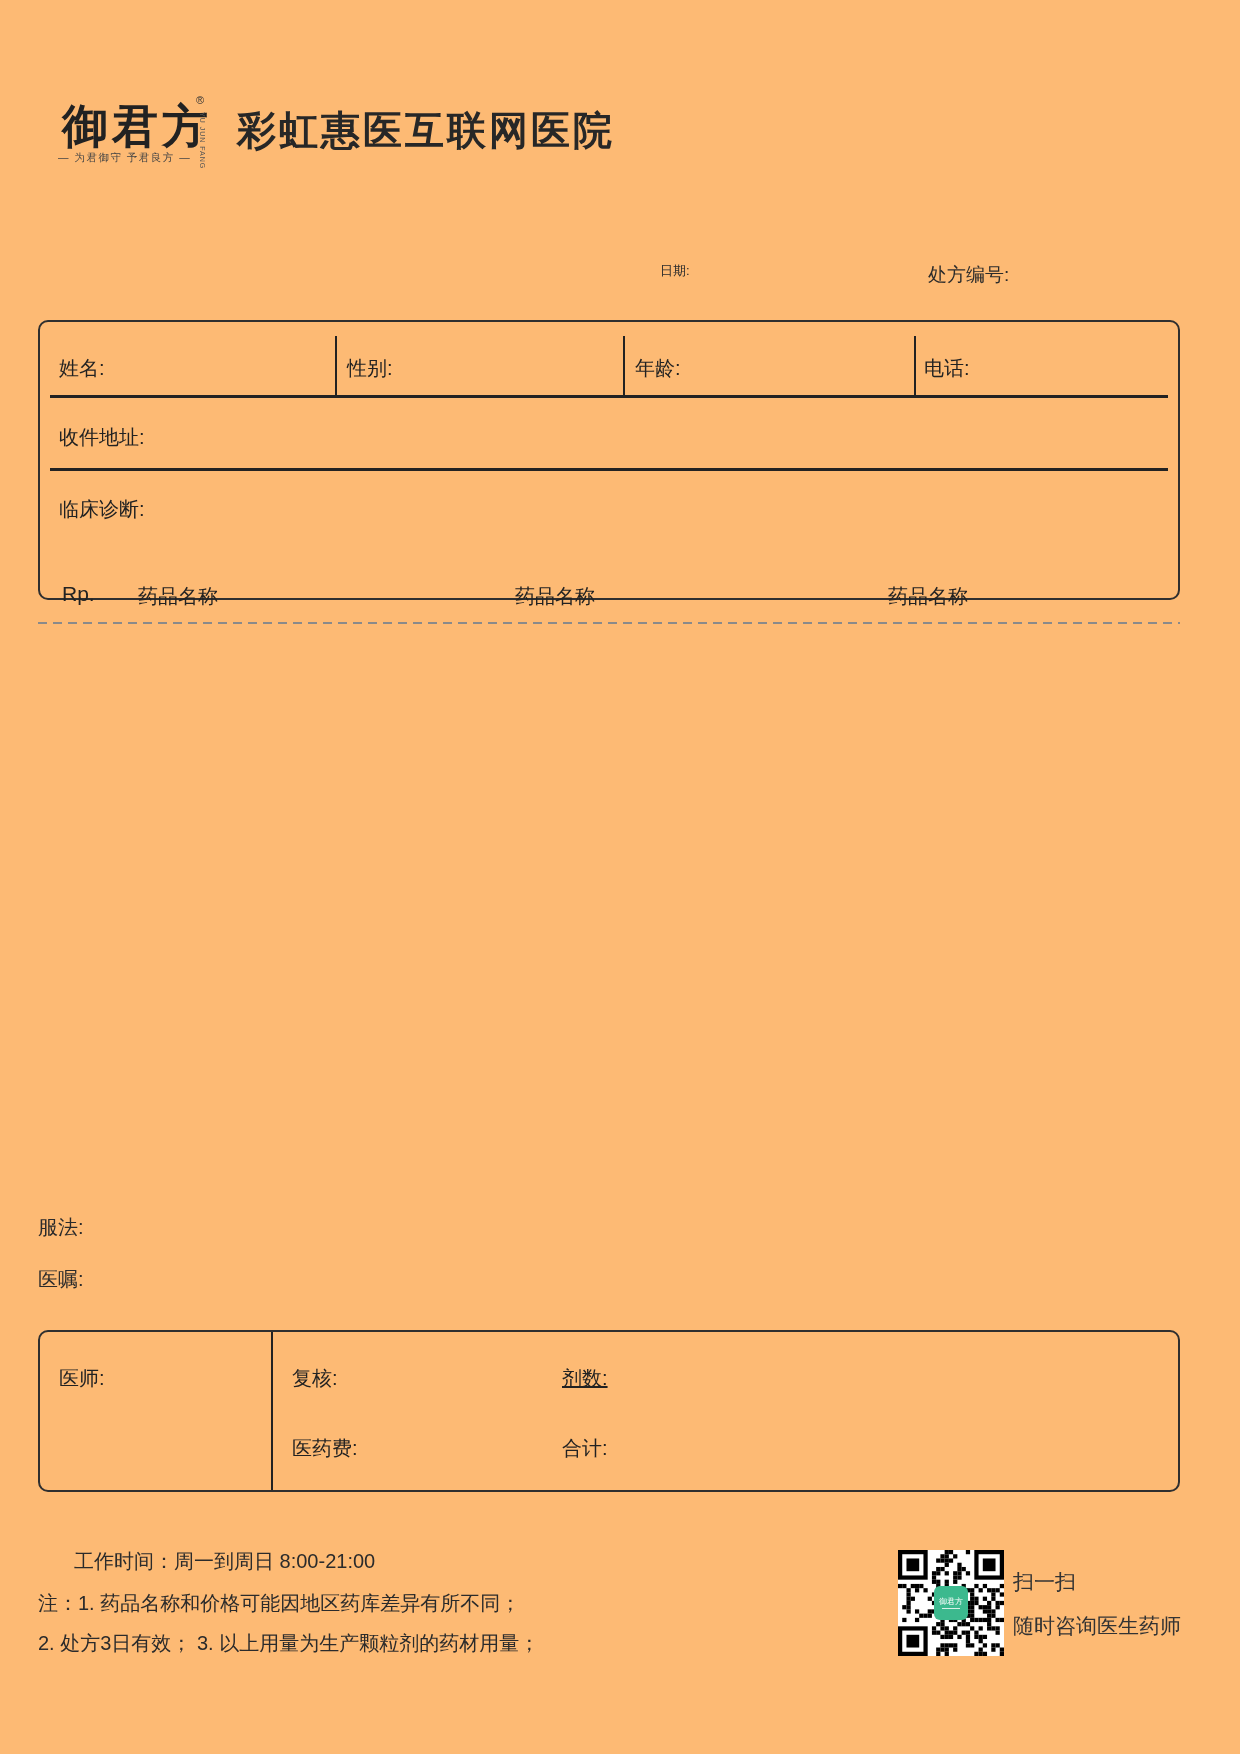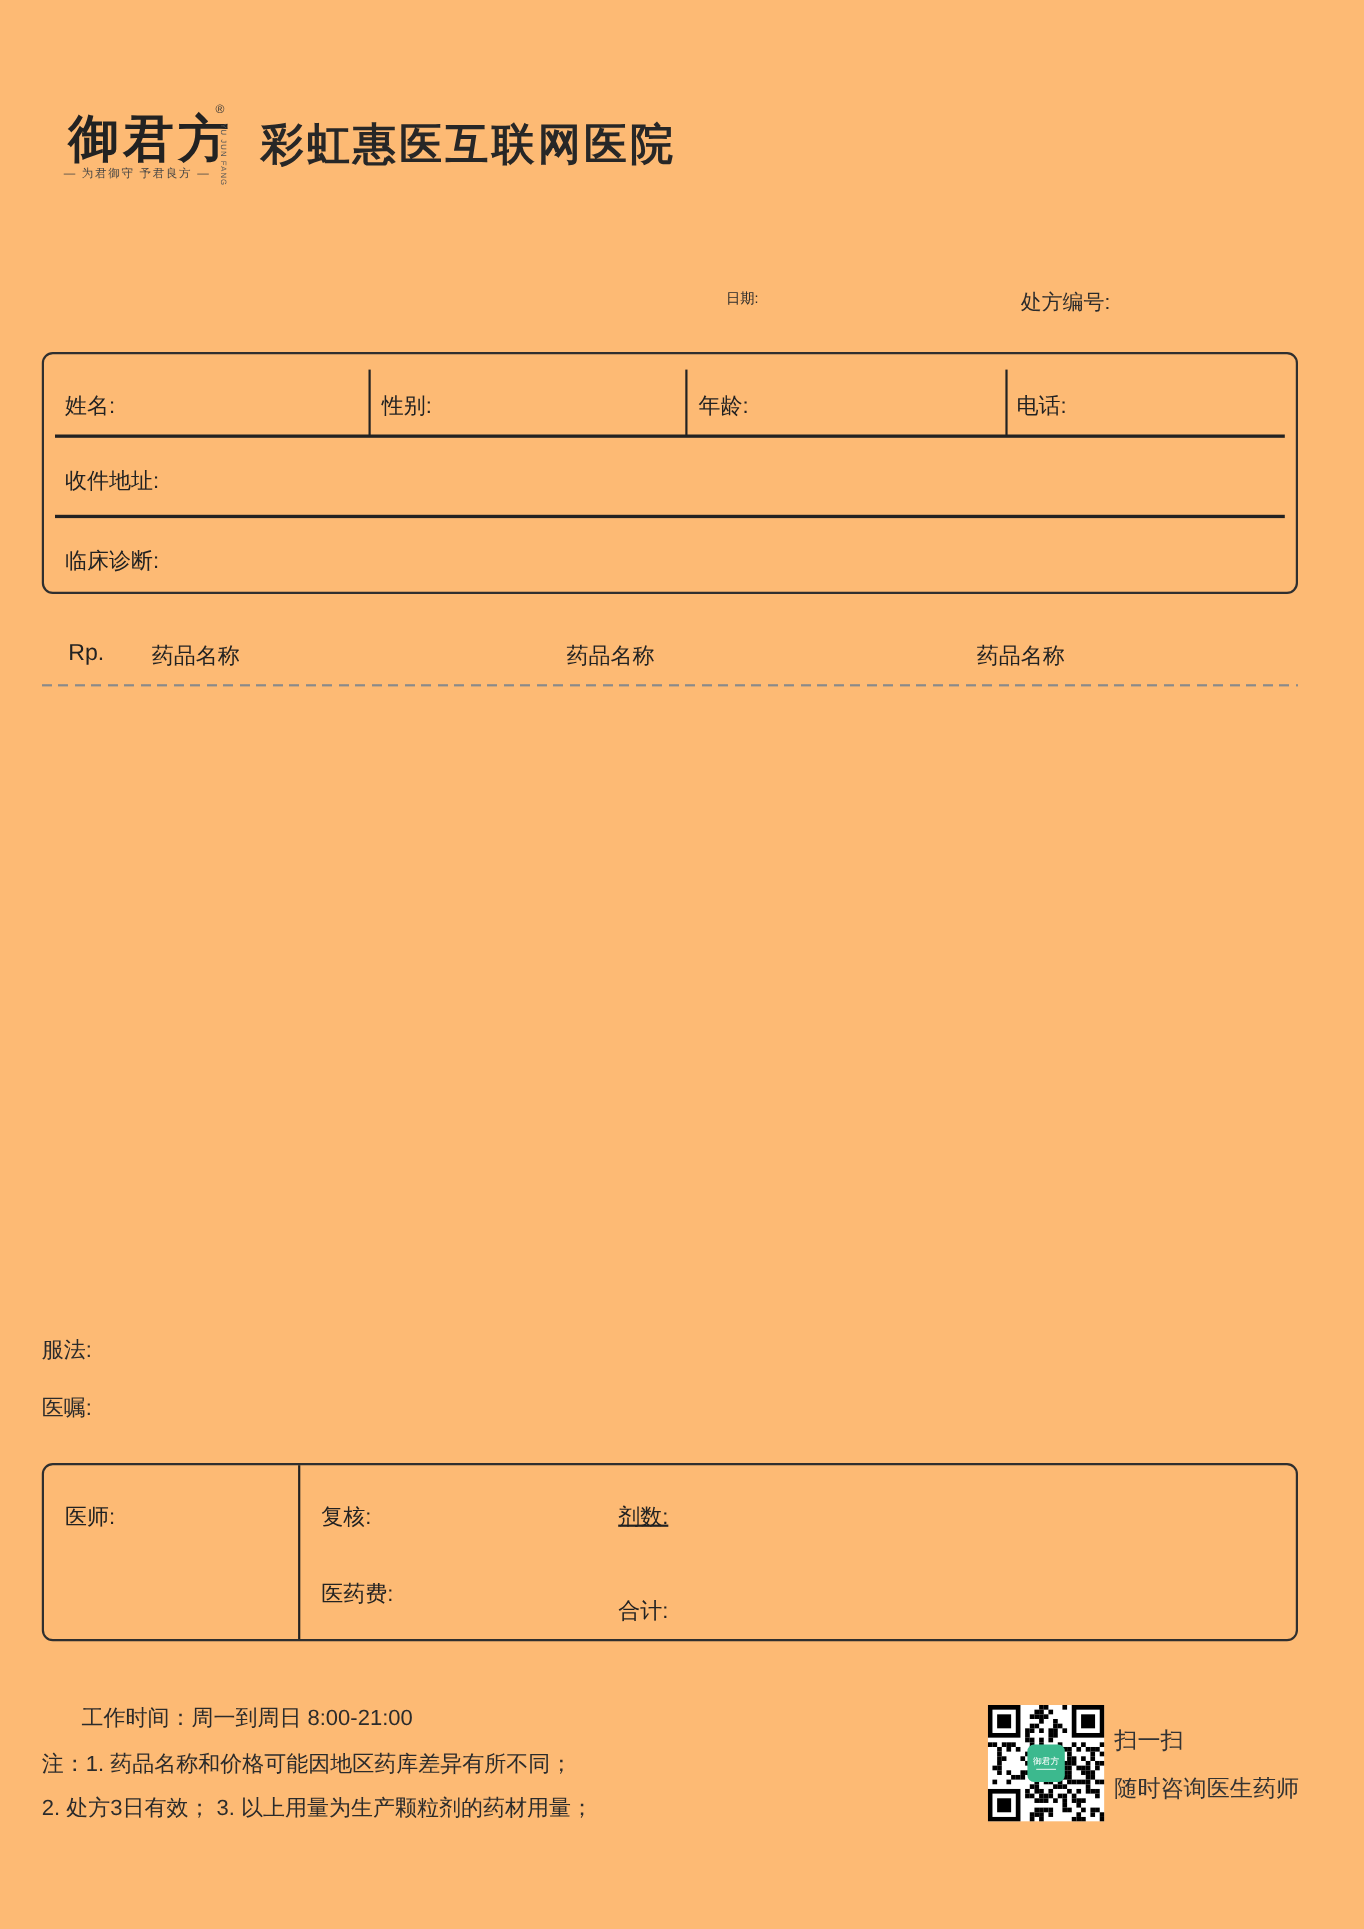--- a/index.html
+++ b/index.html
@@ -16,21 +16,21 @@
                 letter-spacing:1.5px;white-space:nowrap;}
   .hospital-name{position:absolute;left:237px;top:104px;font-size:39px;font-weight:900;color:#272727;
                  letter-spacing:3px;transform:scaleY(1.02);}
 
   
   .notice{position:absolute;left:38px;top:262px;font-size:19px;color:#2b2b2b;}
   .date-label{position:absolute;left:660px;top:262px;font-size:13px;}
   .rxno-label{position:absolute;left:928px;top:262px;font-size:19px;}
 
   
-  .patient-box{position:absolute;left:38px;top:320px;width:1142px;height:220px;
+  .patient-box{position:absolute;left:38px;top:320px;width:1142px;height:280px;
                border:2.5px solid #2f2f2f;border-radius:10px;box-sizing:border-box;}
   .pb-label{position:absolute;font-size:20px;color:#222;}
   .v-div{position:absolute;top:14px;width:2px;height:60px;background:#222;}
   .h-line{position:absolute;left:10px;right:10px;height:2.5px;background:#222;}
 
   
   .rp-label{position:absolute;left:62px;top:582px;font-size:21px;color:#222;}
   .col-head{position:absolute;top:583px;font-size:20px;color:#222;}
   .dashed-line{position:absolute;left:38px;top:622px;width:1142px;height:2px;
                background:repeating-linear-gradient(90deg,#8a8a8a 0 9px,transparent 9px 15px);}
@@ -96,21 +96,21 @@
 
   <div class="usage-label">服法:</div>
   <div class="advice-label">医嘱:</div>
 
   <div class="summary-box">
     <div class="sb-label" style="left:19px;top:33px;text-align:right;">医师:</div>
     <div class="sb-div"></div>
     <div class="sb-label" style="left:252px;top:33px;">复核:</div>
     <div class="sb-label" style="left:522px;top:33px;text-decoration:underline;">剂数:</div>
     <div class="sb-label" style="left:252px;top:103px;">医药费:</div>
-    <div class="sb-label" style="left:522px;top:103px;margin-top:16px;">合计:</div>
+    <div class="sb-label" style="left:522px;top:103px;">合计:</div>
   </div>
 
   <div class="hours">工作时间：周一到周日 8:00-21:00</div>
   <div class="note1">注：1. 药品名称和价格可能因地区药库差异有所不同；</div>
   <div class="note2">2. 处方3日有效； 3. 以上用量为生产颗粒剂的药材用量；</div>
 
   <div class="qr-wrap">
     <svg id="qr-svg" width="106" height="106" viewBox="0 0 106 106" xmlns="http://www.w3.org/2000/svg">
         <rect width="106" height="106" fill="#fff"></rect>
         <rect x="46.64" y="0" width="4.24" height="4.24" fill="#000"></rect>

